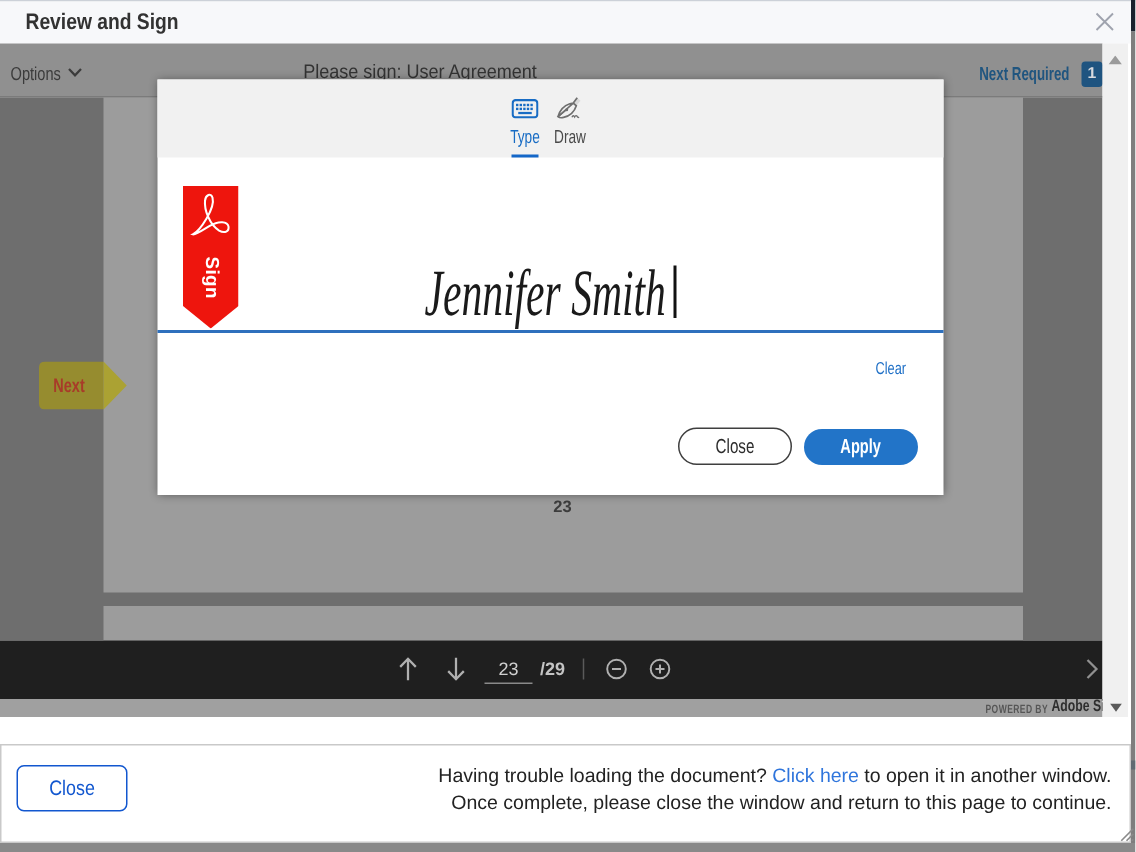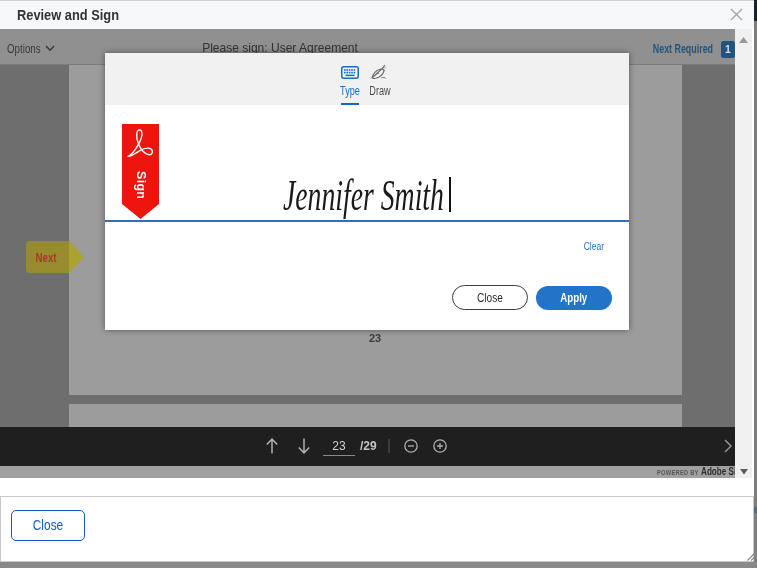--- a/index.html
+++ b/index.html
@@ -129,20 +129,21 @@
   </svg>
   <svg class="abs" style="left:740px;top:469px;" width="8" height="5.5" viewBox="0 0 8 5.5">
     <path d="M0 0 L8 0 L4 5.5 Z" fill="#5a5a5a"></path>
   </svg>
 
   <div class="abs" style="left:0;top:478px;width:754px;height:18px;background:#fff;"></div>
 
   <div class="abs" style="left:0;top:496px;width:754px;height:66px;background:#fff;border:1px solid #c9c9c9;"></div>
   <div class="abs" style="left:11px;top:510px;width:74px;height:31px;border:1.2px solid #1257cf;border-radius:5px;background:#fff;"></div>
   <div class="abs" style="left:11px;top:510px;width:74px;height:31px;color:#1257cf;font-size:14px;text-align:center;line-height:30px;transform:scaleX(0.85);">Close</div>
+  <div class="abs" style="left:250px;top:508px;width:491px;text-align:right;font-size:13px;color:#222;line-height:17.5px;">Having trouble loading the document? <span style="color:#2f75dc;">Click here</span> to open it in another window.<br>Once complete, please close the window and return to this page to continue.</div>
 
   <svg class="abs" style="left:746px;top:551px;" width="10" height="10" viewBox="0 0 10 10">
     <path d="M9.5 1.5 L1.5 9.5 M9.5 5 L5 9.5 M9.5 8.5 L8.5 9.5" stroke="#8a8a8a" stroke-width="1.1" fill="none"></path>
   </svg>
 
   <div class="abs" style="left:754px;top:507px;width:3px;height:6px;background:#5f6a72;"></div>
 
   <div class="abs" style="left:0;top:562px;width:757px;height:6px;background:#898989;"></div>
 
 </div>

